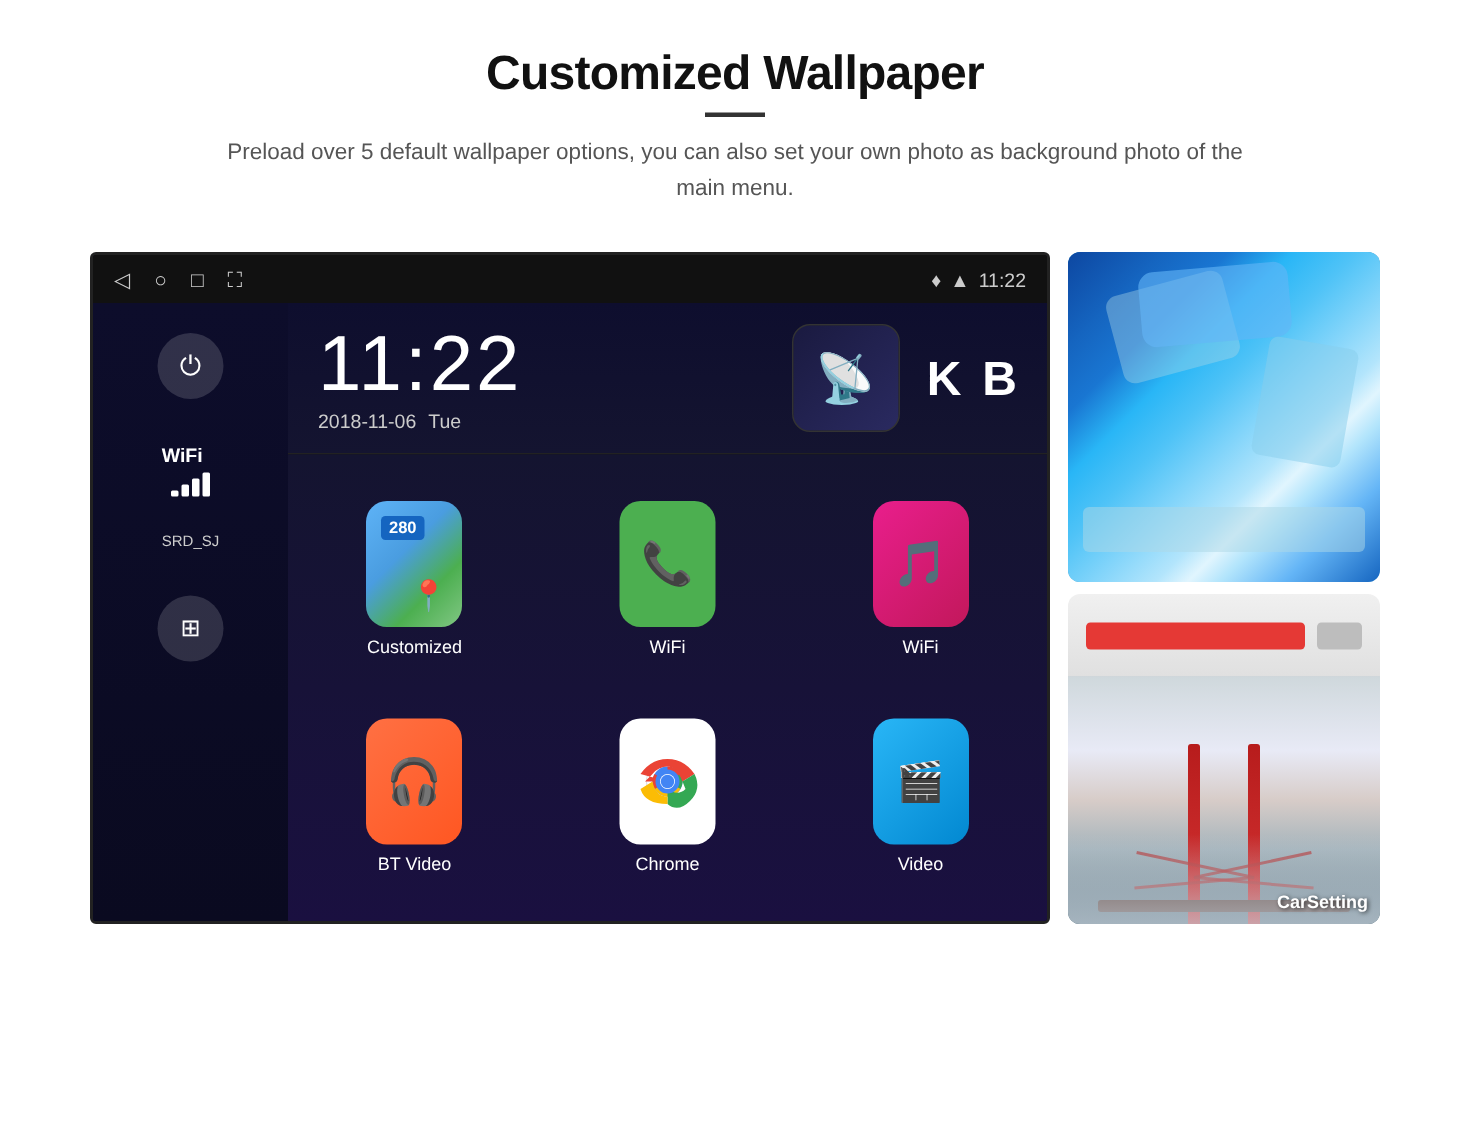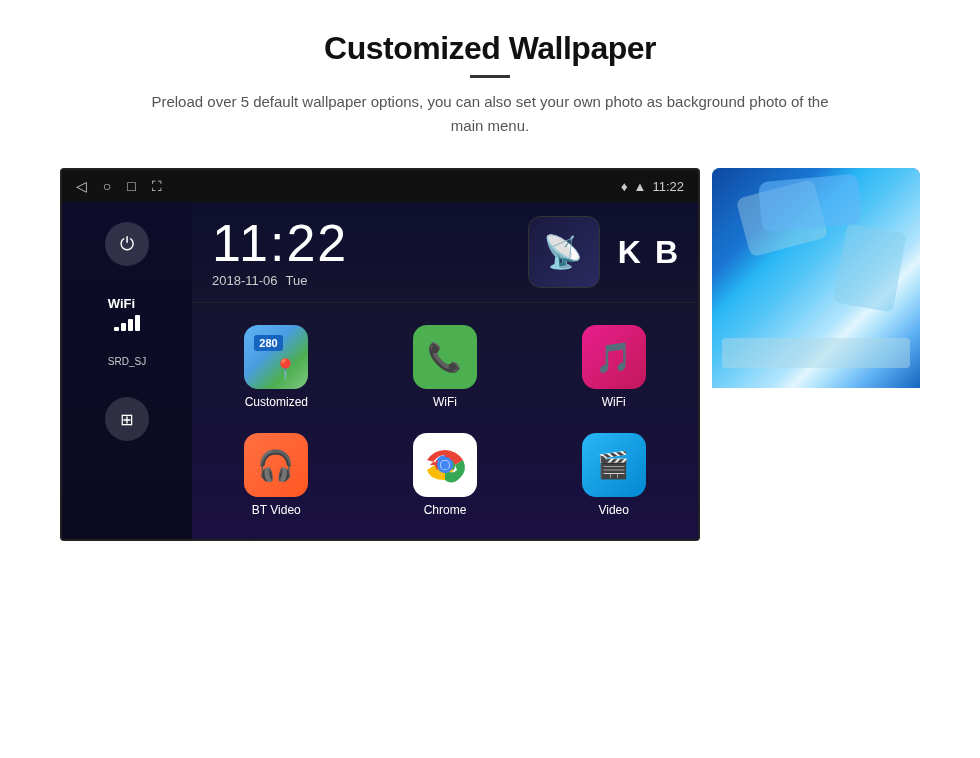--- a/index.html
+++ b/index.html
@@ -248,21 +248,21 @@
       display: flex;
       flex-direction: column;
       align-items: center;
       justify-content: center;
       padding: 12px 8px;
       gap: 6px;
     }
 
     .app-icon {
       width: 64px;
-      height: 64px;
+      height: 84px;
       border-radius: 14px;
       display: flex;
       align-items: center;
       justify-content: center;
       font-size: 28px;
       position: relative;
       overflow: hidden;
     }
 
     .app-label {
@@ -522,17 +522,43 @@
       <div class="wallpaper-thumb">
         <div class="wallpaper-ice" style="position:relative; overflow:hidden;">
           <div style="position:absolute; inset:0; background: linear-gradient(135deg, #0d47a1 0%, #1565c0 15%, #1976d2 25%, #29b6f6 35%, #4fc3f7 45%, #81d4fa 55%, #b3e5fc 65%, #e1f5fe 70%, #b3e5fc 75%, #64b5f6 85%, #1565c0 100%);"></div>
           <div style="position:absolute; top:20px; left:30px; width:80px; height:60px; background:rgba(173,216,230,0.4); border-radius:8px; transform:rotate(-15deg);"></div>
           <div style="position:absolute; top:60px; right:20px; width:60px; height:80px; background:rgba(135,206,235,0.5); border-radius:6px; transform:rotate(10deg);"></div>
           <div style="position:absolute; top:10px; right:60px; width:100px; height:50px; background:rgba(100,181,246,0.6); border-radius:10px; transform:rotate(-5deg);"></div>
           <div style="position:absolute; bottom:20px; left:10px; right:10px; height:30px; background:rgba(173,216,230,0.5); border-radius:4px;"></div>
         </div>
       </div>
 
+      <div class="wallpaper-thumb" style="position: relative;">
+
+        <div style="height: 55px; background: linear-gradient(180deg, #f0f0f0 0%, #e0e0e0 100%); position:relative; display:flex; align-items:center; padding: 0 12px; gap: 8px;">
+          <div style="height: 18px; background: #e53935; border-radius: 3px; flex:1;"></div>
+          <div style="height: 18px; width: 30px; background: #bdbdbd; border-radius: 3px;"></div>
+        </div>
+
+        <div style="height: 165px; background: linear-gradient(180deg, #b0bec5 0%, #cfd8dc 20%, #e0e0e0 40%, #eceff1 50%, #b0c4d8 60%, #78909c 100%); position:relative; overflow:hidden;">
+
+          <div style="position:absolute; inset:0; background: linear-gradient(180deg, #cfd8dc 0%, #e8eaf6 30%, #d7ccc8 50%, #a5b4bc 70%, #546e7a 100%);"></div>
+
+          <div style="position:absolute; bottom:0; left:80px; width:8px; height:120px; background: linear-gradient(180deg, #b71c1c, #c62828, #d32f2f); border-radius:2px 2px 0 0;"></div>
+          <div style="position:absolute; bottom:0; right:80px; width:8px; height:120px; background: linear-gradient(180deg, #b71c1c, #c62828, #d32f2f); border-radius:2px 2px 0 0;"></div>
+
+          <div style="position:absolute; bottom:30px; left:84px; width:80px; height:2px; background: rgba(180,50,50,0.7); transform:rotate(-12deg); transform-origin: left center;"></div>
+          <div style="position:absolute; bottom:30px; left:84px; width:80px; height:2px; background: rgba(180,50,50,0.7); transform:rotate(5deg); transform-origin: left center;"></div>
+
+          <div style="position:absolute; bottom:30px; right:84px; width:80px; height:2px; background: rgba(180,50,50,0.7); transform:rotate(12deg); transform-origin: right center;"></div>
+          <div style="position:absolute; bottom:30px; right:84px; width:80px; height:2px; background: rgba(180,50,50,0.7); transform:rotate(-5deg); transform-origin: right center;"></div>
+
+          <div style="position:absolute; bottom:8px; left:20px; right:20px; height:8px; background: #5d4037; border-radius:2px;"></div>
+
+          <div style="position:absolute; bottom:0; left:0; right:0; height:60px; background: linear-gradient(180deg, transparent, rgba(200,210,220,0.7));"></div>
+        </div>
+        <div class="wallpaper-label">CarSetting</div>
+      </div>
 
     </div>
 
   </div>
 </div>
 
 </body></html>

